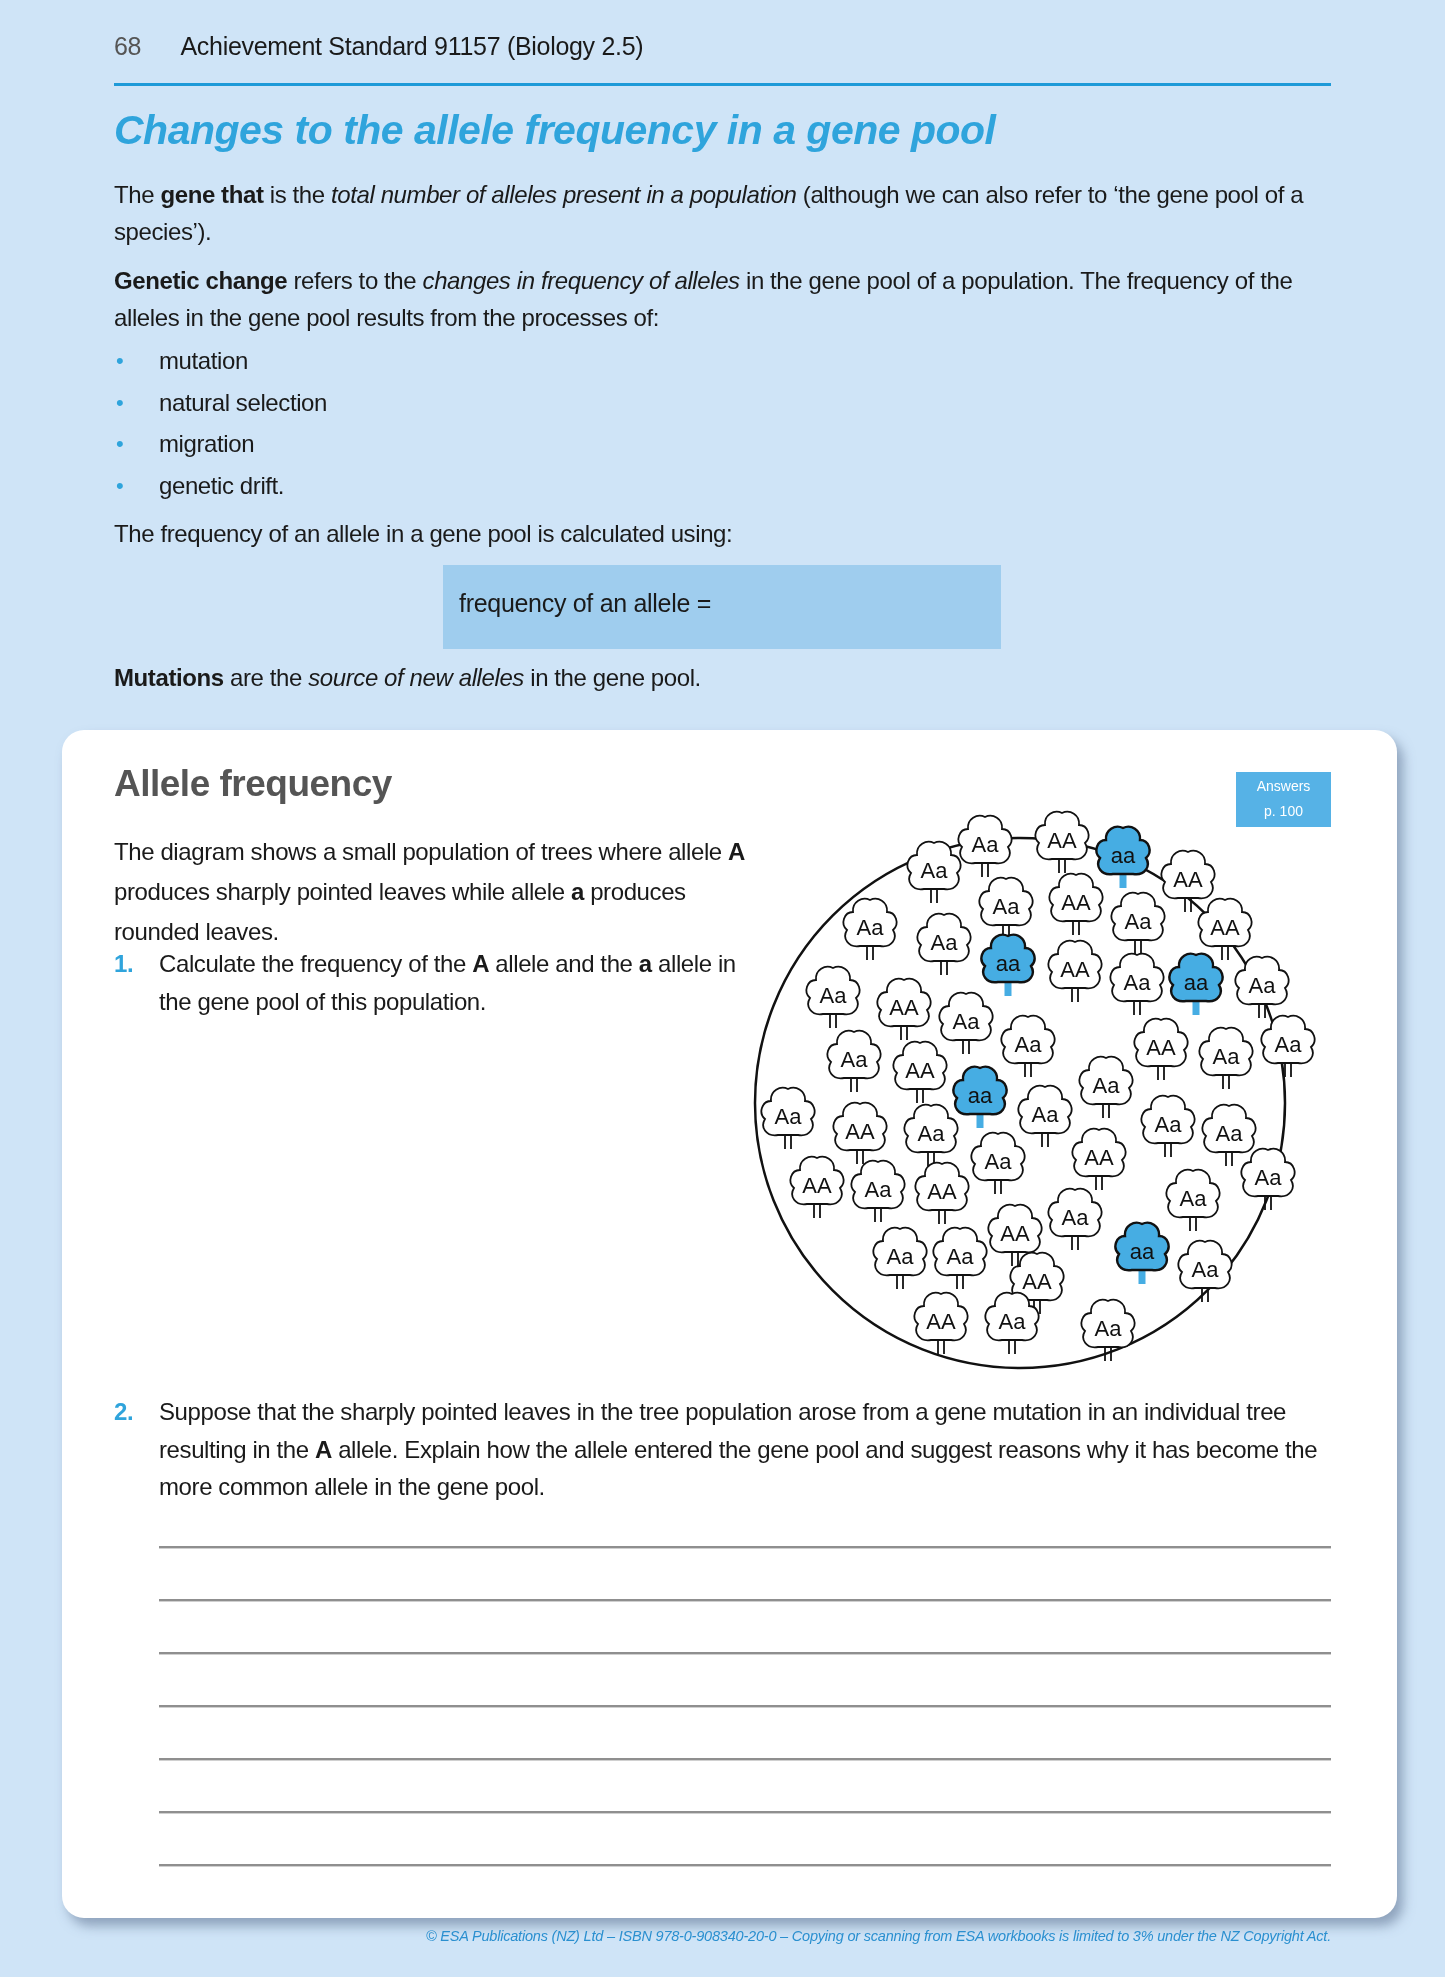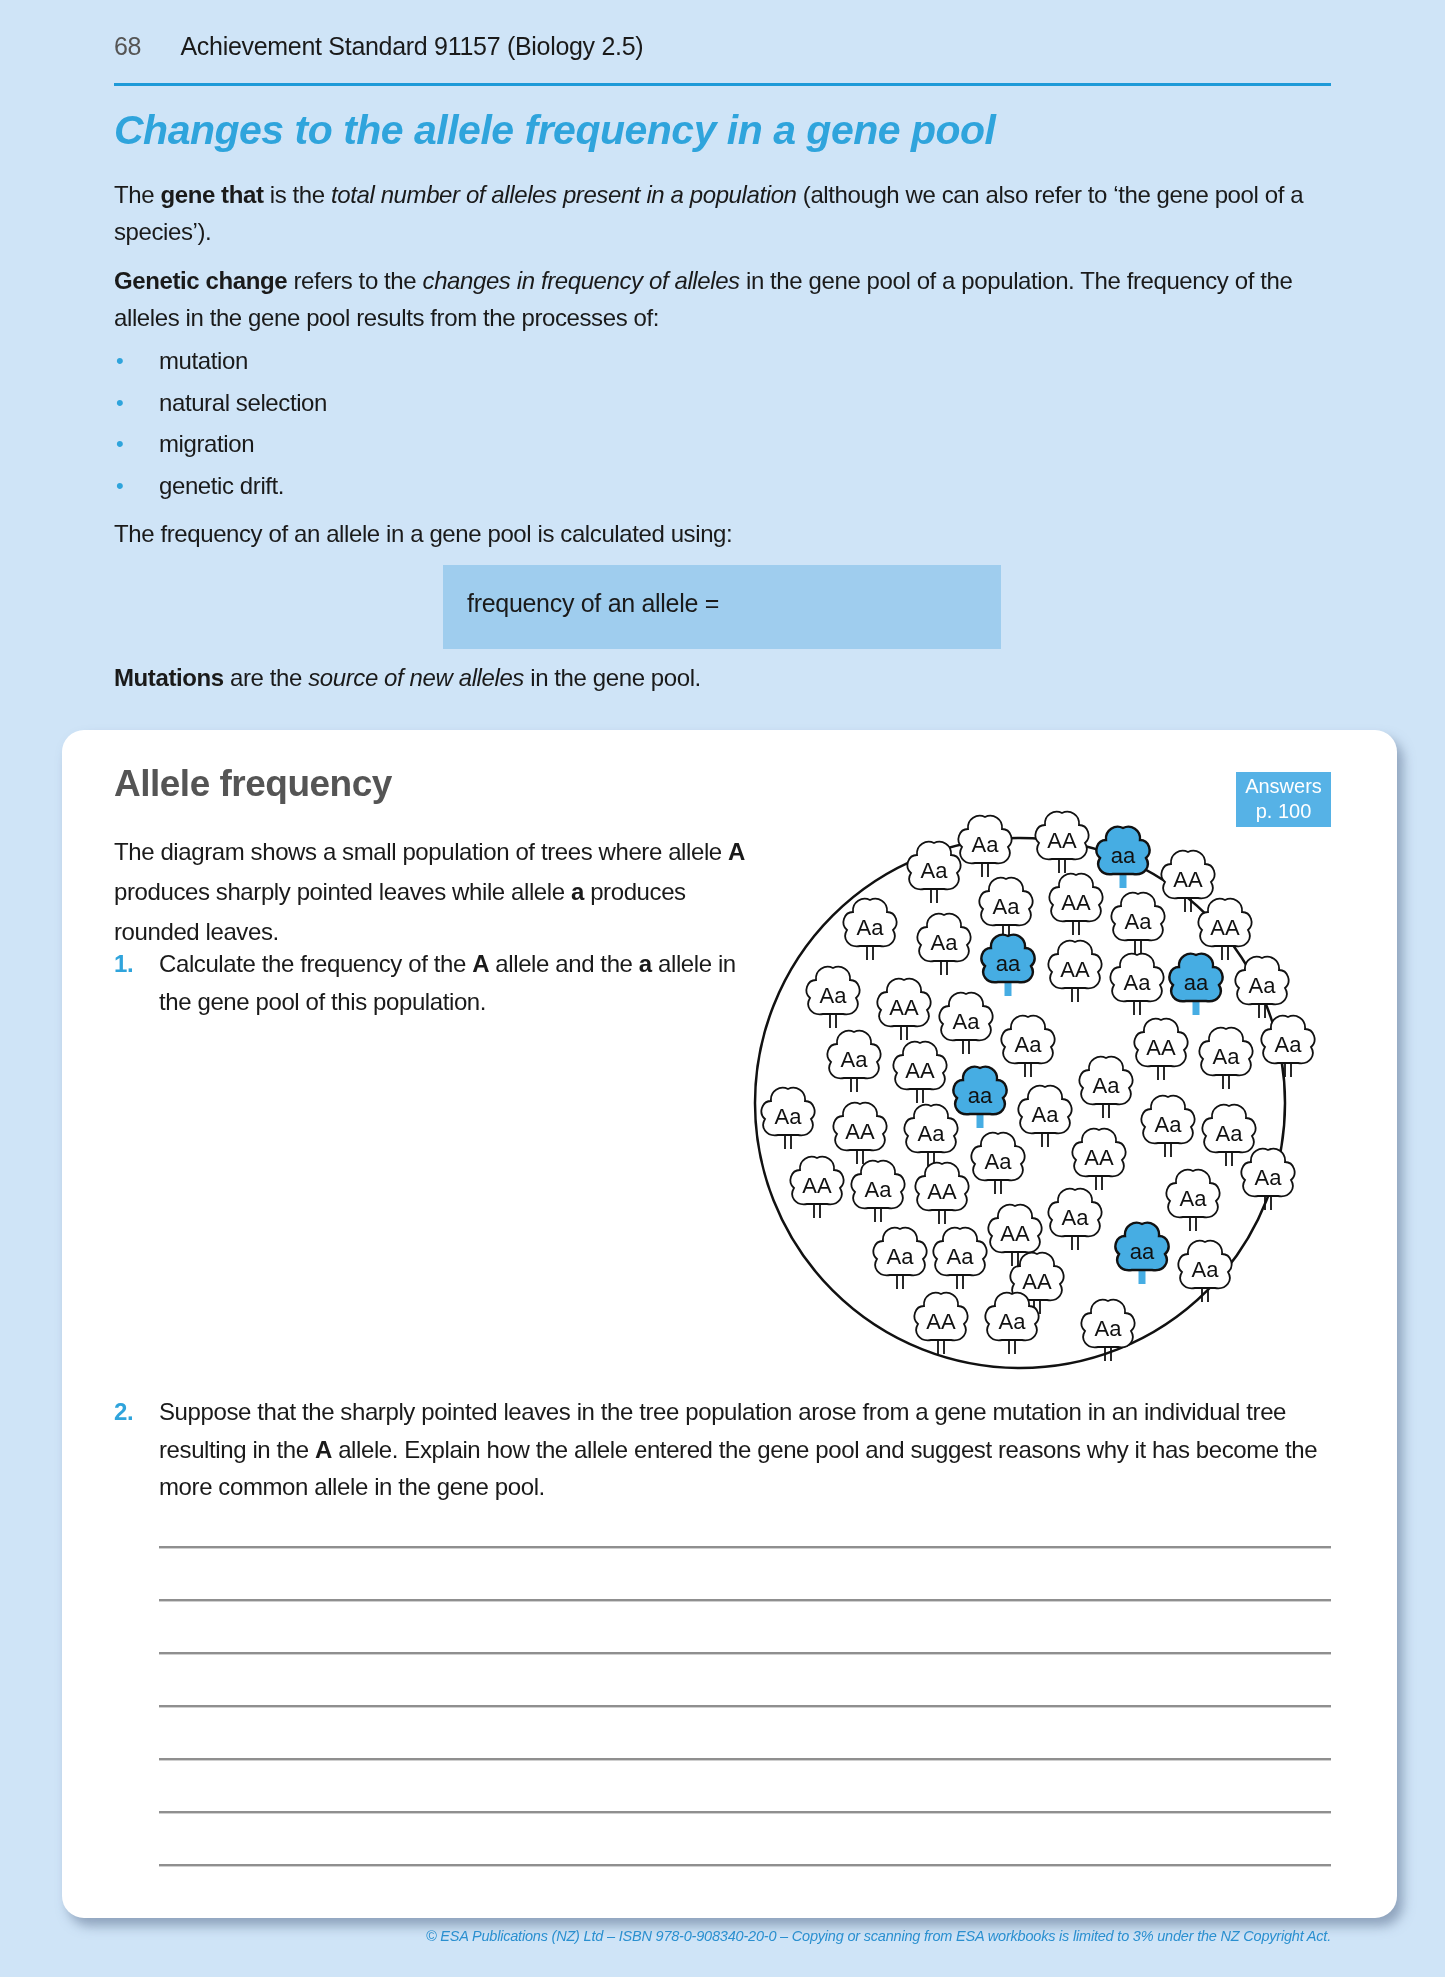--- a/index.html
+++ b/index.html
@@ -11,31 +11,31 @@
   }
   .hdr { position: absolute; left: 114px; top: 32px; font-size: 25px; font-weight: normal; letter-spacing: -0.3px; }
   .hdr .num { color: #555; margin-right: 34px; }
   .hdr-rule { position: absolute; left: 114px; top: 83px; width: 1217px; height: 3px; background: #1e9ad8; }
   .h1 { position: absolute; left: 114px; top: 107px; font-size: 41px; font-weight: bold; font-style: italic; color: #2fa4dc; letter-spacing: -0.5px; margin: 0; }
   .p { position: absolute; left: 114px; font-size: 24px; line-height: 37px; width: 1220px; letter-spacing: -0.4px; }
   .bullets { position: absolute; left: 114px; top: 342px; margin: 0; padding: 0; list-style: none; font-size: 24px; letter-spacing: -0.4px; }
   .bullets li { height: 41.5px; line-height: 37px; position: relative; padding-left: 45px; }
   .bullets li .dot { position: absolute; left: 2px; top: 0; color: #2fa4dc; font-size: 22px; }
   .formula { position: absolute; left: 443px; top: 565px; width: 558px; height: 84px; background: #9fcdee; }
-  .formula .lhs { position: absolute; left: 24px; top: 24px; font-size: 25px; letter-spacing: -0.3px; }
+  .formula .lhs { position: absolute; left: 16px; top: 24px; font-size: 25px; letter-spacing: -0.3px; }
   .formula .frac { position: absolute; left: 280px; top: 8px; text-align: center; font-size: 25px; letter-spacing: -0.3px; }
   .formula .frac .num { border-bottom: 2px solid #1a1a1a; padding: 0 2px 2px; }
   .formula .frac .den { padding-top: 2px; }
   .card {
     position: absolute; left: 62px; top: 730px; width: 1335px; height: 1188px;
     background: #fff; border-radius: 22px;
     box-shadow: 6px 8px 12px rgba(90,110,140,0.55);
   }
   .h2 { position: absolute; left: 114px; top: 763px; font-size: 37px; font-weight: bold; color: #555; margin: 0; letter-spacing: -0.5px; }
-  .answers { position: absolute; left: 1236px; top: 772px; width: 95px; height: 55px; background: #56b2e6; color: #fff; text-align: center; font-size: 20px; line-height: 25px; padding-top: 2px; box-sizing: border-box; }
+  .answers { position: absolute; left: 1236px; top: 772px; width: 95px; height: 55px; background: #56b2e6; color: #fff; text-align: center; font-size: 14px; line-height: 25px; padding-top: 2px; box-sizing: border-box; }
   .intro { position: absolute; left: 114px; top: 832px; width: 640px; font-size: 24px; line-height: 40px; letter-spacing: -0.4px; }
   .q { position: absolute; left: 114px; font-size: 24px; line-height: 37.5px; letter-spacing: -0.4px; }
   .q .qn { position: absolute; left: 0; top: 0; color: #2fa4dc; font-weight: bold; }
   .q .qt { margin-left: 45px; display: block; }
   .diagram { position: absolute; left: 0; top: 0; width: 1445px; height: 1623px; pointer-events: none; }
   .diagram svg { position: absolute; left: 0; top: 0; }
   .lines { position: absolute; left: 159px; top: 1546px; width: 1172px; }
   .lines .ln { height: 2px; background: #8f8f8f; border-bottom: 1px solid #d0d0d0; margin-bottom: 50px; }
   .footer { position: absolute; right: 114px; top: 1928px; font-size: 14.5px; font-style: italic; color: #2a8fcf; letter-spacing: -0.2px; }
   b { font-weight: bold; }

